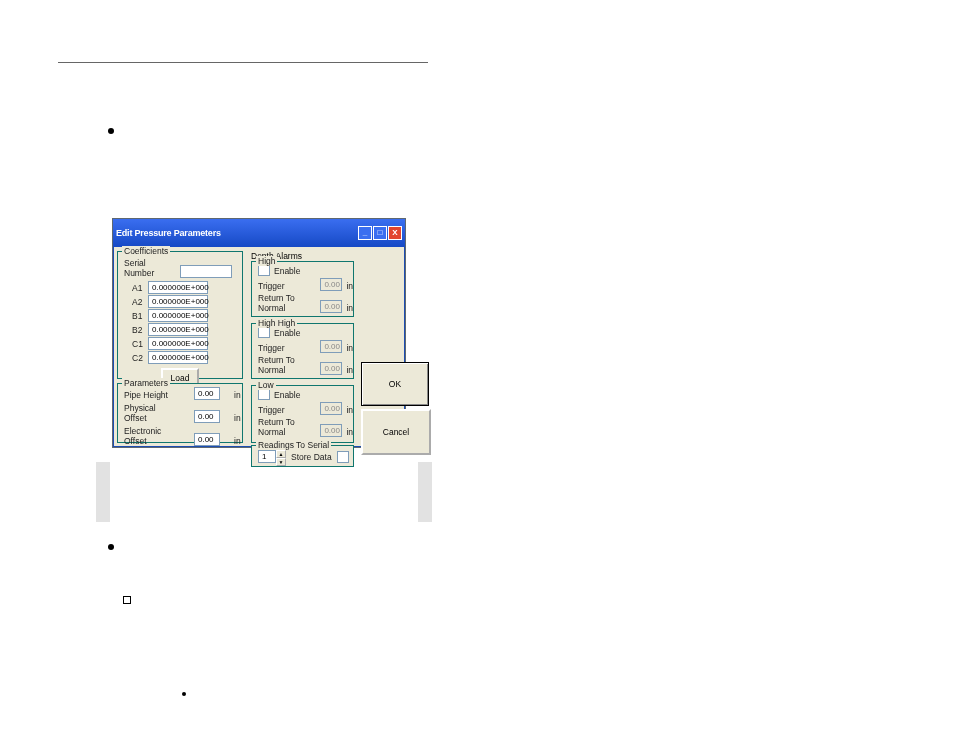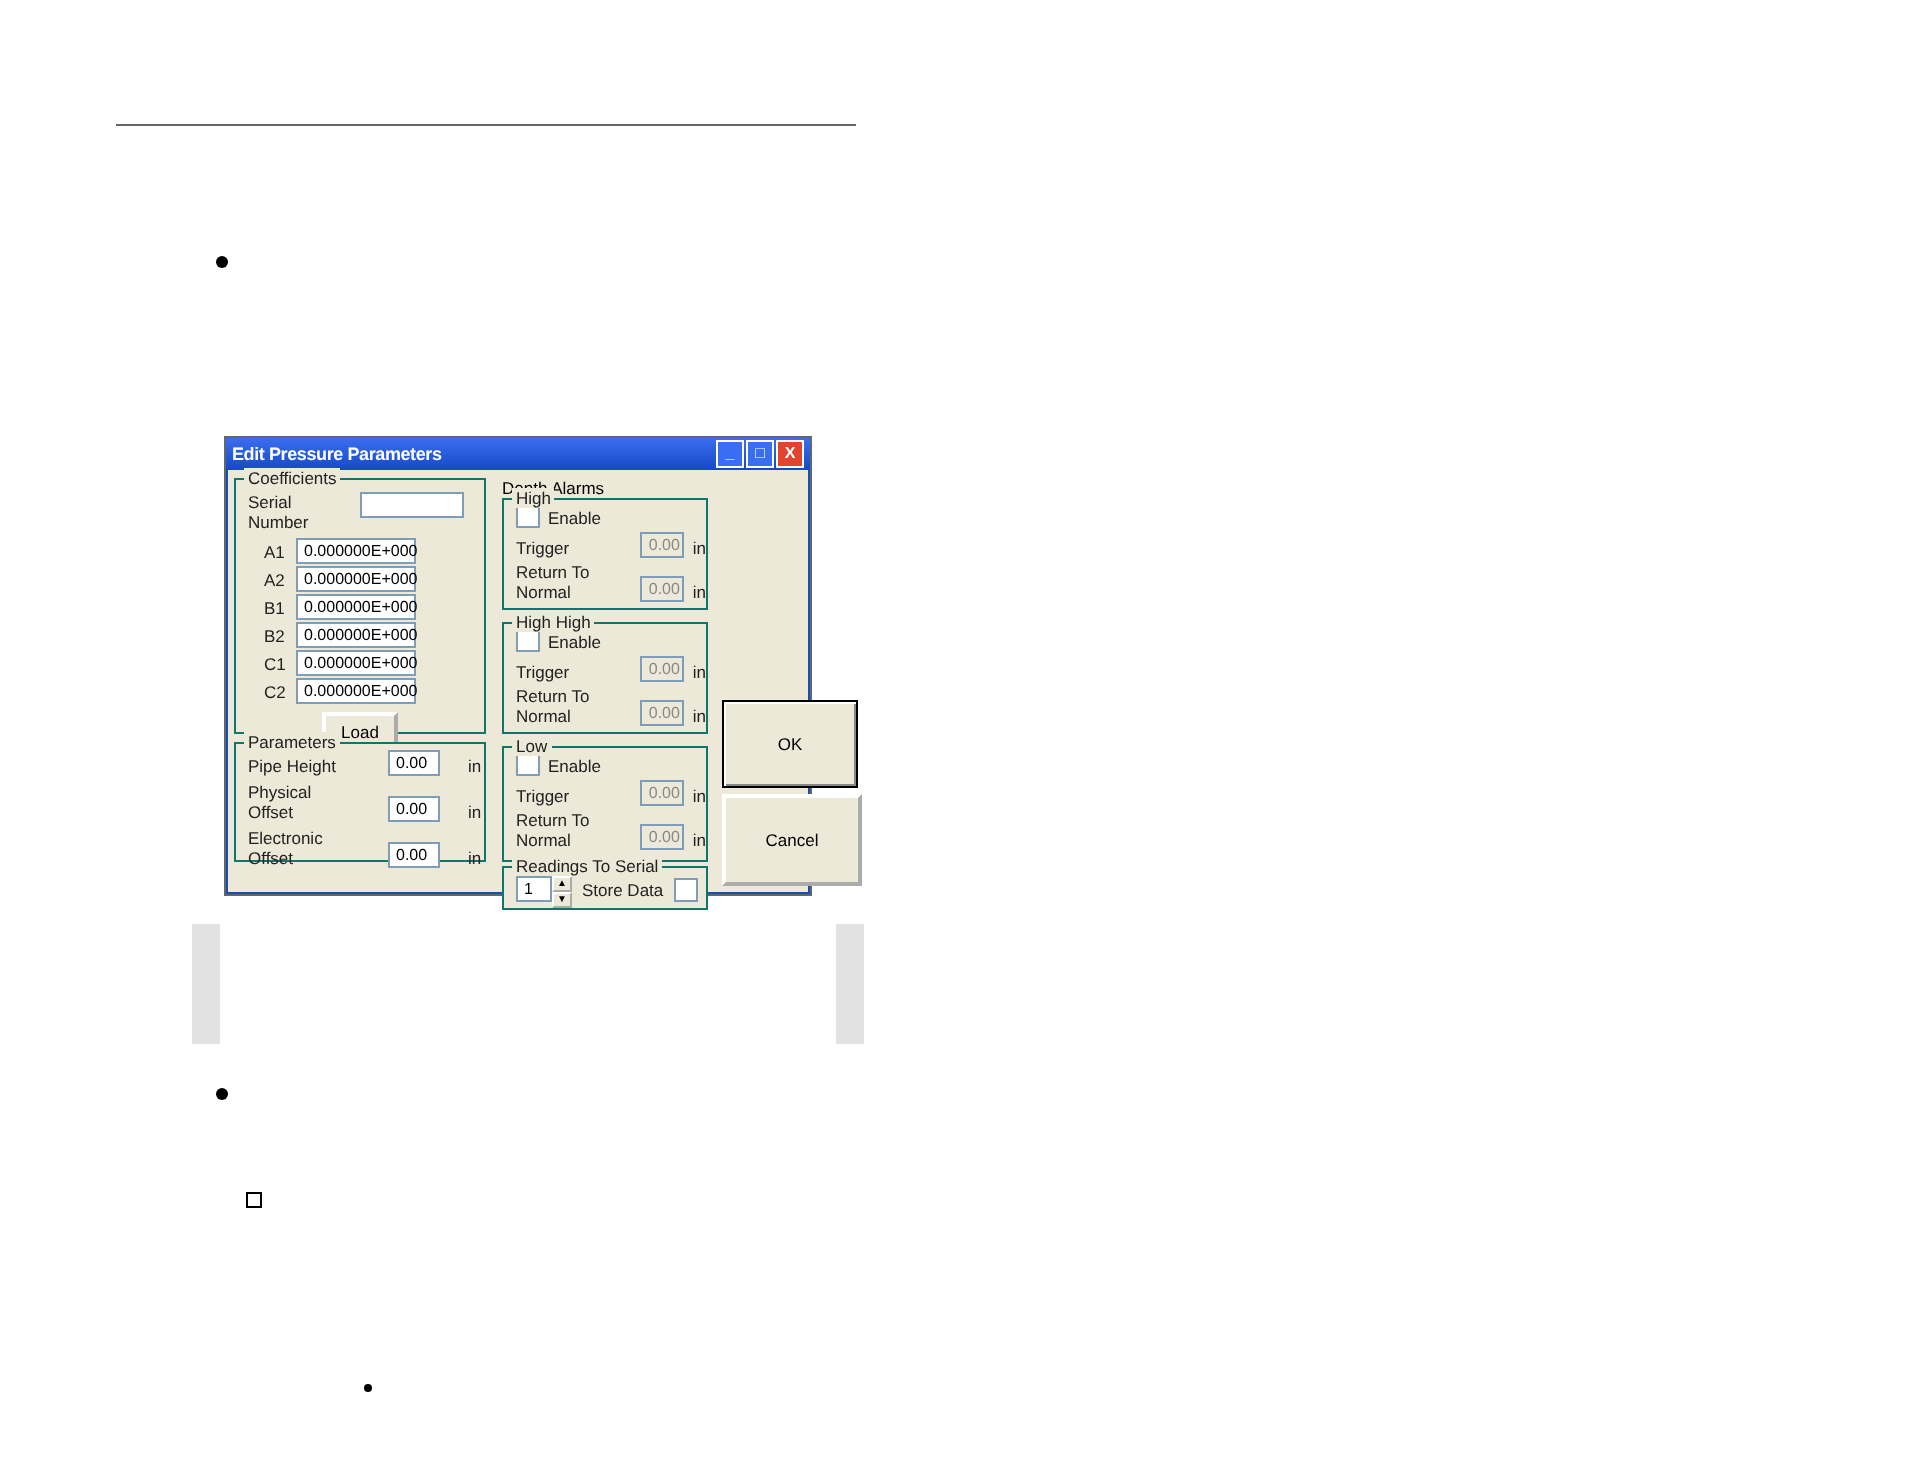--- a/index.html
+++ b/index.html
@@ -9,21 +9,21 @@
   .bullet.b1{left:108px;top:128px}
   .bullet.b2{left:108px;top:544px}
   .sq{position:absolute;width:6px;height:6px;border:1px solid #000;left:123px;top:596px}
   .dot-small{position:absolute;width:4px;height:4px;border-radius:50%;background:#000;left:182px;top:692px}
   .gray-col{position:absolute;background:#e2e2e2}
   .gc1{left:96px;top:462px;width:14px;height:60px}
   .gc2{left:418px;top:462px;width:14px;height:60px}
 
   
   .win{position:absolute;left:112px;top:218px;width:292px;height:228px;background:#ece9d8;border:1px solid #5e6871;box-shadow:0 0 0 1px #1c4db3 inset}
-  .titlebar{height:16px;background:linear-gradient(#3a6ef0,#1649c5);display:flex;align-items:center;padding:0 3px;justify-content:space-between}
+  .titlebar{height:28px;background:linear-gradient(#3a6ef0,#1649c5);display:flex;align-items:center;padding:0 3px;justify-content:space-between}
   .titlebar .t{color:#fff;font-size:9px;font-weight:bold;letter-spacing:-0.2px}
   .tbtns{display:flex;gap:1px}
   .tbtn{width:12px;height:12px;border:1px solid #fff;display:flex;align-items:center;justify-content:center;font-size:8px;font-weight:bold;line-height:1;color:#fff}
   .tbtn.min{background:#3a6ef0}
   .tbtn.max{background:#3a6ef0}
   .tbtn.close{background:#e2452f}
   .client{position:relative;padding:4px;height:calc(100% - 16px);box-sizing:border-box}
 
   
   .grp{position:absolute;border:1px solid #0f766e;background:#ece9d8;box-sizing:border-box}
@@ -35,21 +35,21 @@
   .btn.default{border:1px solid #000;box-shadow:inset 1px 1px 0 #fff,inset -1px -1px 0 #888}
   .chk{width:10px;height:10px;border:1px solid #7f9db9;background:#fff;display:inline-block}
   .unit{font-size:8.5px;color:#222}
   .spinner{position:relative;width:28px;height:13px;display:flex}
   .spinner .inp{width:18px}
   .spin-b{width:10px;display:flex;flex-direction:column}
   .spin-b div{flex:1;border:1px outset #fff;background:#ece9d8;font-size:5px;display:flex;align-items:center;justify-content:center}
 
   
   .coeff{left:4px;top:4px;width:126px;height:128px}
-  .coeff .serial{display:flex;align-items:flex-start;margin:6px 0 3px 6px;gap:4px}
+  .coeff .serial{display:flex;align-items:flex-end;margin:6px 0 3px 6px;gap:4px}
   .coeff .serial .lbl{width:52px}
   .coeff .serial .inp{width:52px}
   .coeff .crow{display:flex;align-items:center;margin:1px 0 0 14px;gap:4px}
   .coeff .crow .lbl{width:12px}
   .coeff .crow .inp{width:60px}
   .coeff .loadwrap{text-align:center;margin-top:4px}
 
   
   .params{left:4px;top:136px;width:126px;height:60px}
   .params .prow{display:flex;align-items:flex-end;margin:3px 0 0 6px;gap:14px}

